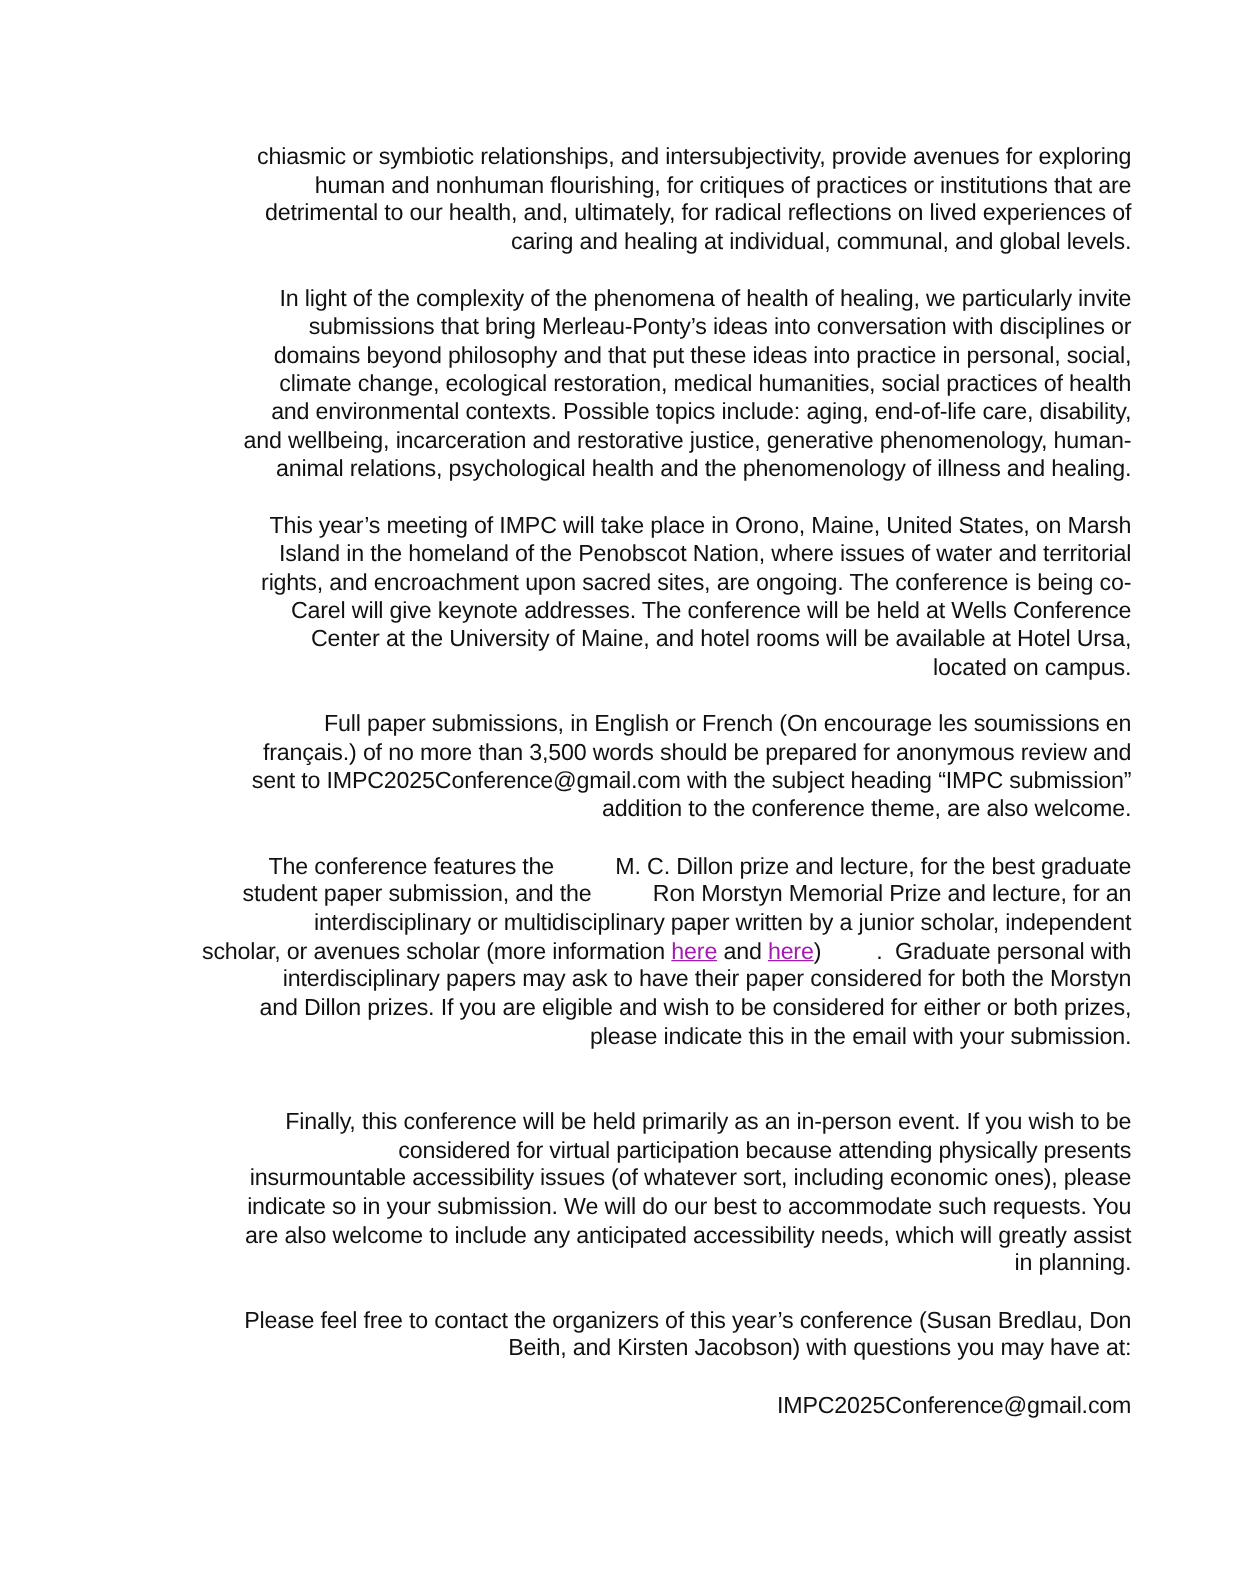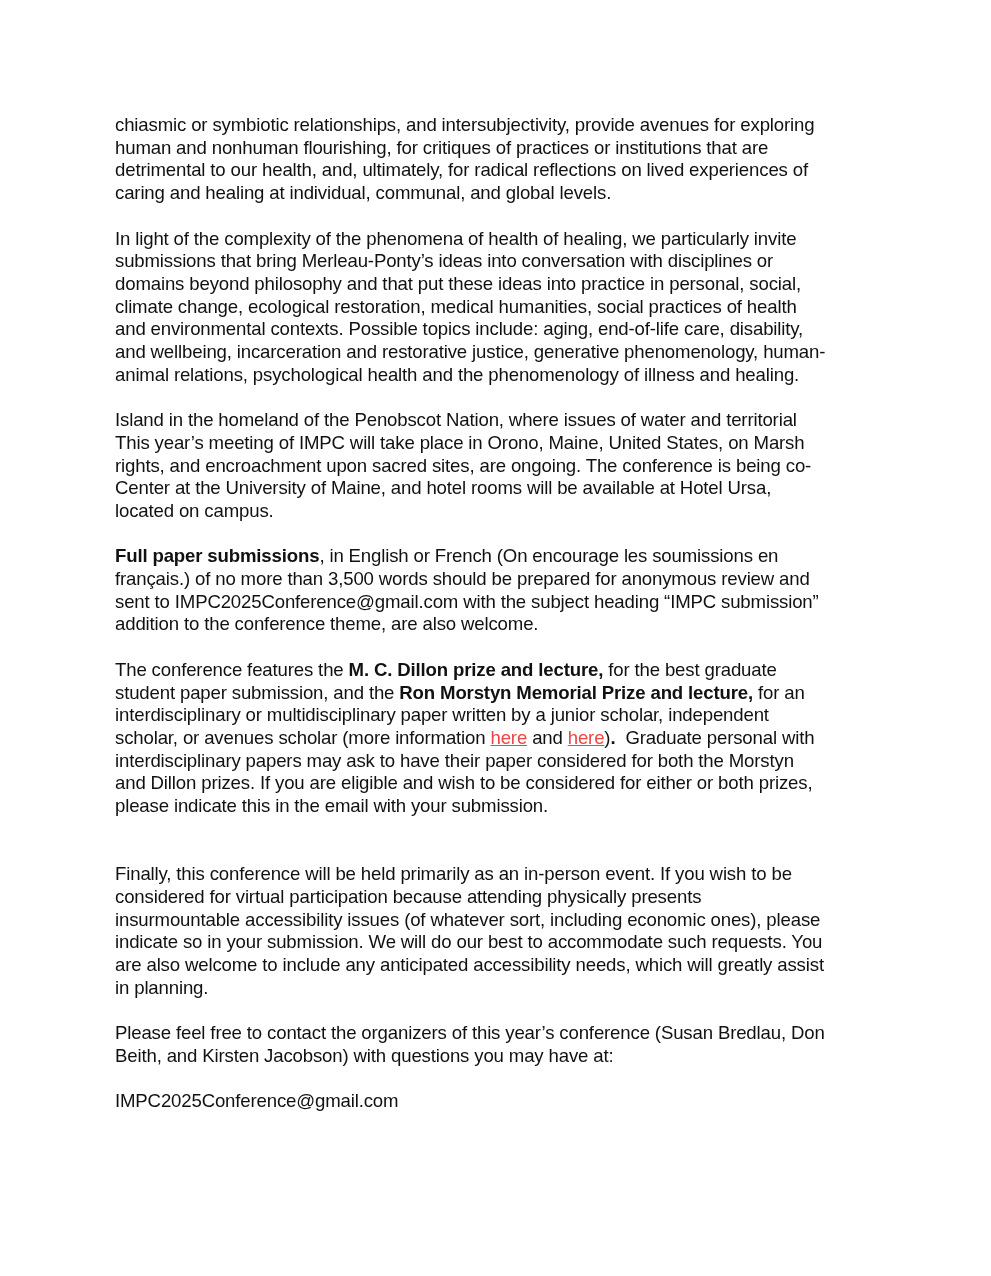--- a/index.html
+++ b/index.html
@@ -19,30 +19,32 @@
       position: absolute;
       left: 115px;
       top: 114px;
       width: 790px;
       font-size: 18.6px;
       line-height: 22.7px;
       letter-spacing: -0.15px;
     }
     .para {
       margin: 0 0 22.7px 0;
+      text-align: right;
     }
     .line {
       display: block;
       white-space: nowrap;
     }
     .bold {
-      font-weight: bold;
+      font-weight: normal;
+      margin-left: 44px;
     }
     .link {
-      color: #ef4444;
+      color: #a21caf;
       text-decoration: underline;
       cursor: pointer;
     }
     .spacer {
       display: block;
       height: 22.7px;
     }
   </style>
 </head>
 <body>
@@ -60,23 +62,24 @@
     <span class="line">In light of the complexity of the phenomena of health of healing, we particularly invite</span>
     <span class="line">submissions that bring Merleau-Ponty’s ideas into conversation with disciplines or</span>
     <span class="line">domains beyond philosophy and that put these ideas into practice in personal, social,</span>
     <span class="line">climate change, ecological restoration, medical humanities, social practices of health</span>
     <span class="line">and environmental contexts. Possible topics include: aging, end-of-life care, disability,</span>
     <span class="line">and wellbeing, incarceration and restorative justice, generative phenomenology, human-</span>
     <span class="line">animal relations, psychological health and the phenomenology of illness and healing.</span>
   </p>
 
   <p class="para">
+    <span class="line">This year’s meeting of IMPC will take place in Orono, Maine, United States, on Marsh</span>
     <span class="line">Island in the homeland of the Penobscot Nation, where issues of water and territorial</span>
-    <span class="line">This year’s meeting of IMPC will take place in Orono, Maine, United States, on Marsh</span>
     <span class="line">rights, and encroachment upon sacred sites, are ongoing. The conference is being co-</span>
+    <span class="line">Carel will give keynote addresses. The conference will be held at Wells Conference</span>
     <span class="line">Center at the University of Maine, and hotel rooms will be available at Hotel Ursa,</span>
     <span class="line">located on campus.</span>
   </p>
 
   <p class="para">
     <span class="line"><span class="bold">Full paper submissions</span><span>, in English or French (On encourage les soumissions en</span></span>
     <span class="line">français.) of no more than 3,500 words should be prepared for anonymous review and</span>
     <span class="line">sent to IMPC2025Conference@gmail.com with the subject heading “IMPC submission”</span>
     <span class="line">addition to the conference theme, are also welcome.</span>
   </p>

